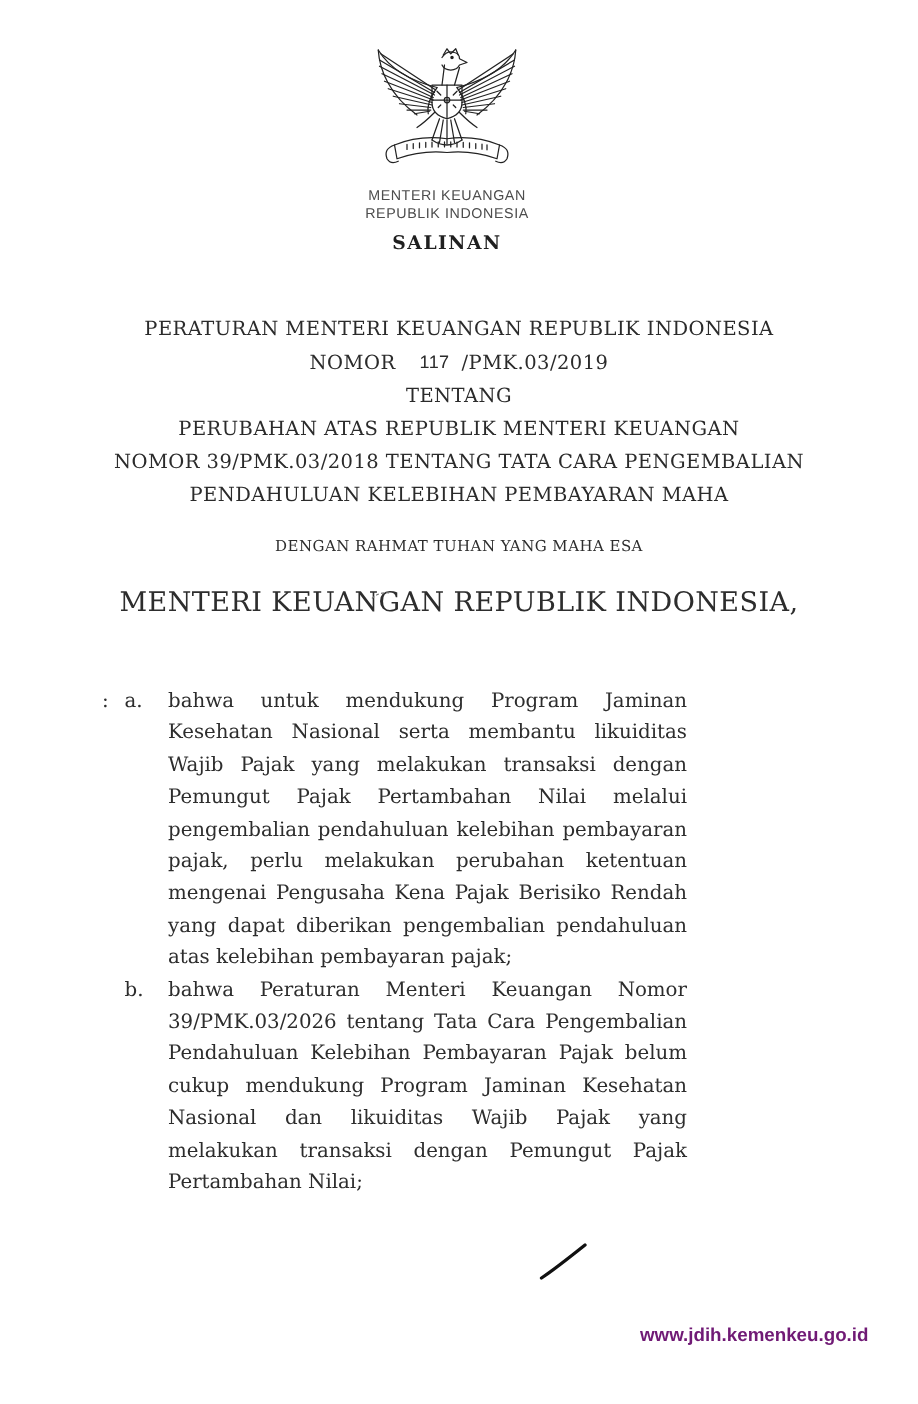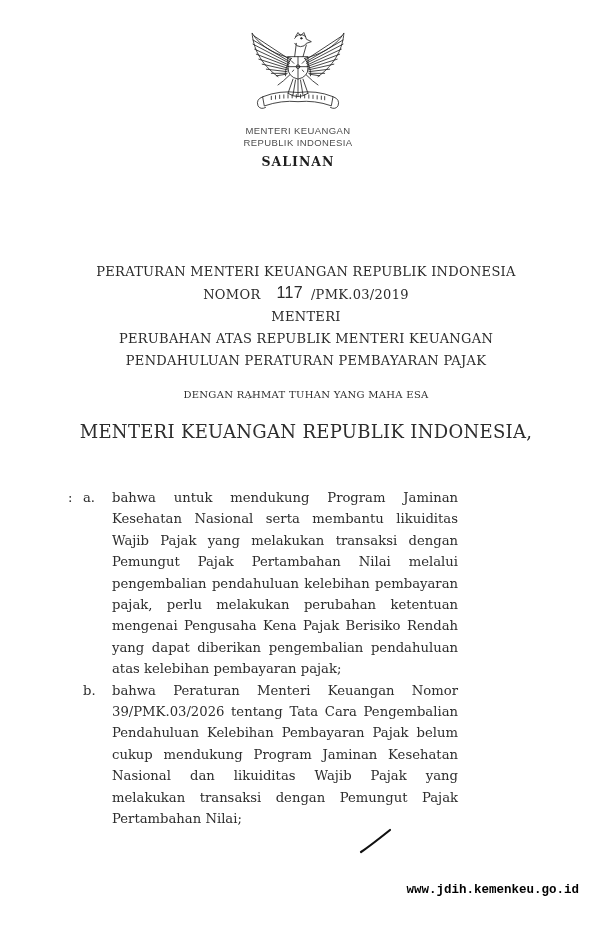--- a/index.html
+++ b/index.html
@@ -24,28 +24,28 @@
     font-size:9.5px;line-height:12px;
     color:#4d4d4d;letter-spacing:.4px;
   }
   .copy-stamp{
     margin-top:5px;
     font-size:12.5px;font-weight:bold;
     letter-spacing:1px;color:#1f1f1f;
   }
   
   .title-block{
-    margin-top:92px;
+    margin-top:40px;
     text-align:center;
     font-size:13px;line-height:22px;
     letter-spacing:.3px;color:#2b2b2b;
   }
   .nomor-number{
     font-family:"Liberation Sans","DejaVu Sans",sans-serif;
-    font-size:16px;
+    font-size:12px;
     position:relative;top:-1px;
     margin:0 8px 0 16px;
   }
   
   .invocation{margin-top:17px;text-align:center;font-size:10px;letter-spacing:.3px;}
   .issuer{margin-top:21px;text-align:center;font-size:18px;letter-spacing:.3px;}
   .squiggle-mark{position:absolute;left:247px;top:393px;}
   
   .consider{
     display:flex;
@@ -128,23 +128,24 @@
       <div>REPUBLIK INDONESIA</div>
     </div>
     <div class="copy-stamp">SALINAN</div>
   </div>
 
   <div class="title-block">
     <div>PERATURAN MENTERI KEUANGAN REPUBLIK INDONESIA</div>
     <div>
       <span>NOMOR</span><span class="nomor-number">117</span><span>/PMK.03/2019</span>
     </div>
-    <div>MENTERI</div>
+    <div>TENTANG</div>
     <div>PERUBAHAN ATAS REPUBLIK MENTERI KEUANGAN</div>
-    <div>PENDAHULUAN PERATURAN PEMBAYARAN PAJAK</div>
+    <div>NOMOR 39/PMK.03/2018 TENTANG TATA CARA PENGEMBALIAN</div>
+    <div>PENDAHULUAN KELEBIHAN PEMBAYARAN MAHA</div>
   </div>
 
   <div class="invocation">DENGAN RAHMAT TUHAN YANG MAHA ESA</div>
   <svg class="squiggle-mark" width="16" height="8" viewBox="0 0 16 8" fill="none">
     <path d="M1,6 Q6,1 14,2.5" stroke="#777777" stroke-width="0.8" stroke-dasharray="2 1.5"></path>
   </svg>
   <div class="issuer">MENTERI KEUANGAN REPUBLIK INDONESIA,</div>
 
   <div class="consider">
     <div class="c-colon">:</div>
@@ -157,15 +158,15 @@
         <div class="c-marker">b.</div>
         <div class="c-text">bahwa Peraturan Menteri Keuangan Nomor 39/⁠PMK.03/⁠2026 tentang Tata Cara Pengembalian Pendahuluan Kelebihan Pembayaran Pajak belum cukup mendukung Program Jaminan Kesehatan Nasional dan likuiditas Wajib Pajak yang melakukan transaksi dengan Pemungut Pajak Pertambahan Nilai;</div>
       </div>
     </div>
   </div>
 
   <svg class="paraf-mark" width="34" height="26" viewBox="0 0 34 26" fill="none">
     <path d="M2,24 Q11,18 31,2" stroke="#111111" stroke-width="2.2" stroke-linecap="round"></path>
   </svg>
 
-  <a class="watermark-link" style="color: #000000; font-family: Liberation Mono, monospace;">www.jdih.kemenkeu.go.id</a>
+  <a class="watermark-link" style="color: #701a75;">www.jdih.kemenkeu.go.id</a>
 
 </div>
 
 </body></html>

